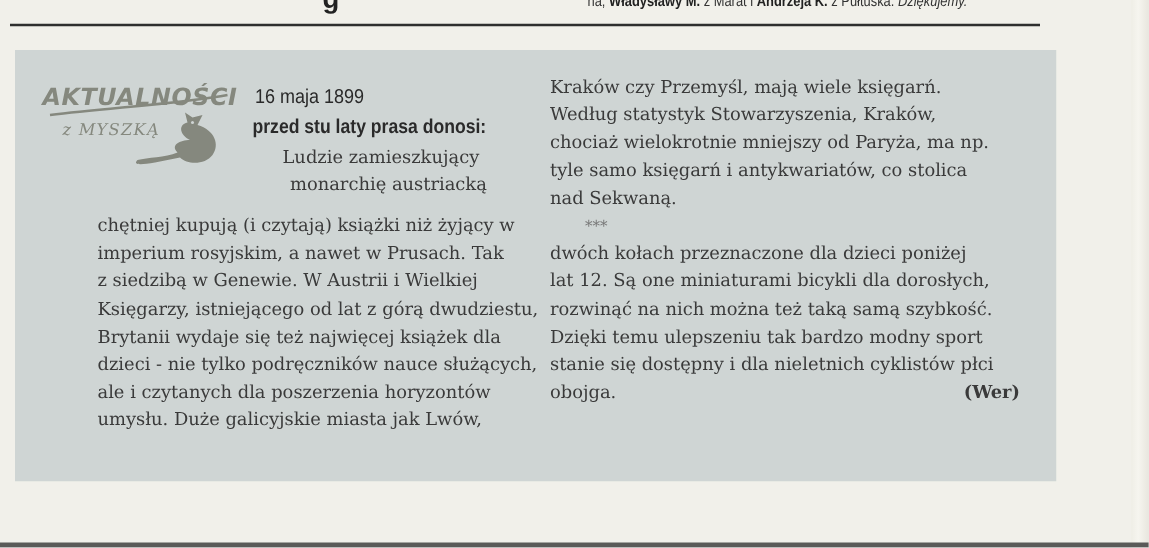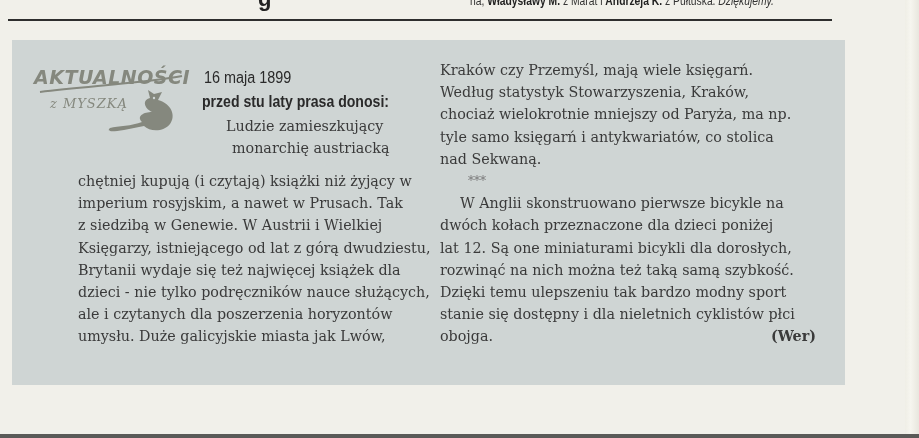--- a/index.html
+++ b/index.html
@@ -104,21 +104,20 @@
   <span class="line" style="word-spacing: 0px; text-align-last: left;">umysłu. Duże galicyjskie miasta jak Lwów,</span>
 </div>
 
 <div class="col col2">
   <span class="line" style="word-spacing: 0px; text-align-last: left;">Kraków czy Przemyśl, mają wiele księgarń.</span>
   <span class="line" style="word-spacing: 0px; text-align-last: left;">Według statystyk Stowarzyszenia, Kraków,</span>
   <span class="line" style="word-spacing: 0px; text-align-last: left;">chociaż wielokrotnie mniejszy od Paryża, ma np.</span>
   <span class="line" style="word-spacing: 0px; text-align-last: left;">tyle samo księgarń i antykwariatów, co stolica</span>
   <span class="line last">nad Sekwaną.</span>
   <span class="line stars">***</span>
-  <span class="line" style="padding-left: 20px; word-spacing: 0px; text-align-last: left;">W Anglii skonstruowano pierwsze bicykle na</span>
   <span class="line" style="word-spacing: 0px; text-align-last: left;">dwóch kołach przeznaczone dla dzieci poniżej</span>
   <span class="line" style="word-spacing: 0px; text-align-last: left;">lat 12. Są one miniaturami bicykli dla dorosłych,</span>
   <span class="line" style="word-spacing: 0px; text-align-last: left;">rozwinąć na nich można też taką samą szybkość.</span>
   <span class="line" style="word-spacing: 0px; text-align-last: left;">Dzięki temu ulepszeniu tak bardzo modny sport</span>
   <span class="line" style="word-spacing: 0px; text-align-last: left;">stanie się dostępny i dla nieletnich cyklistów płci</span>
   <div class="flex-line">
     <span>obojga.</span>
     <span class="signature">(Wer)</span>
   </div>
 </div>

